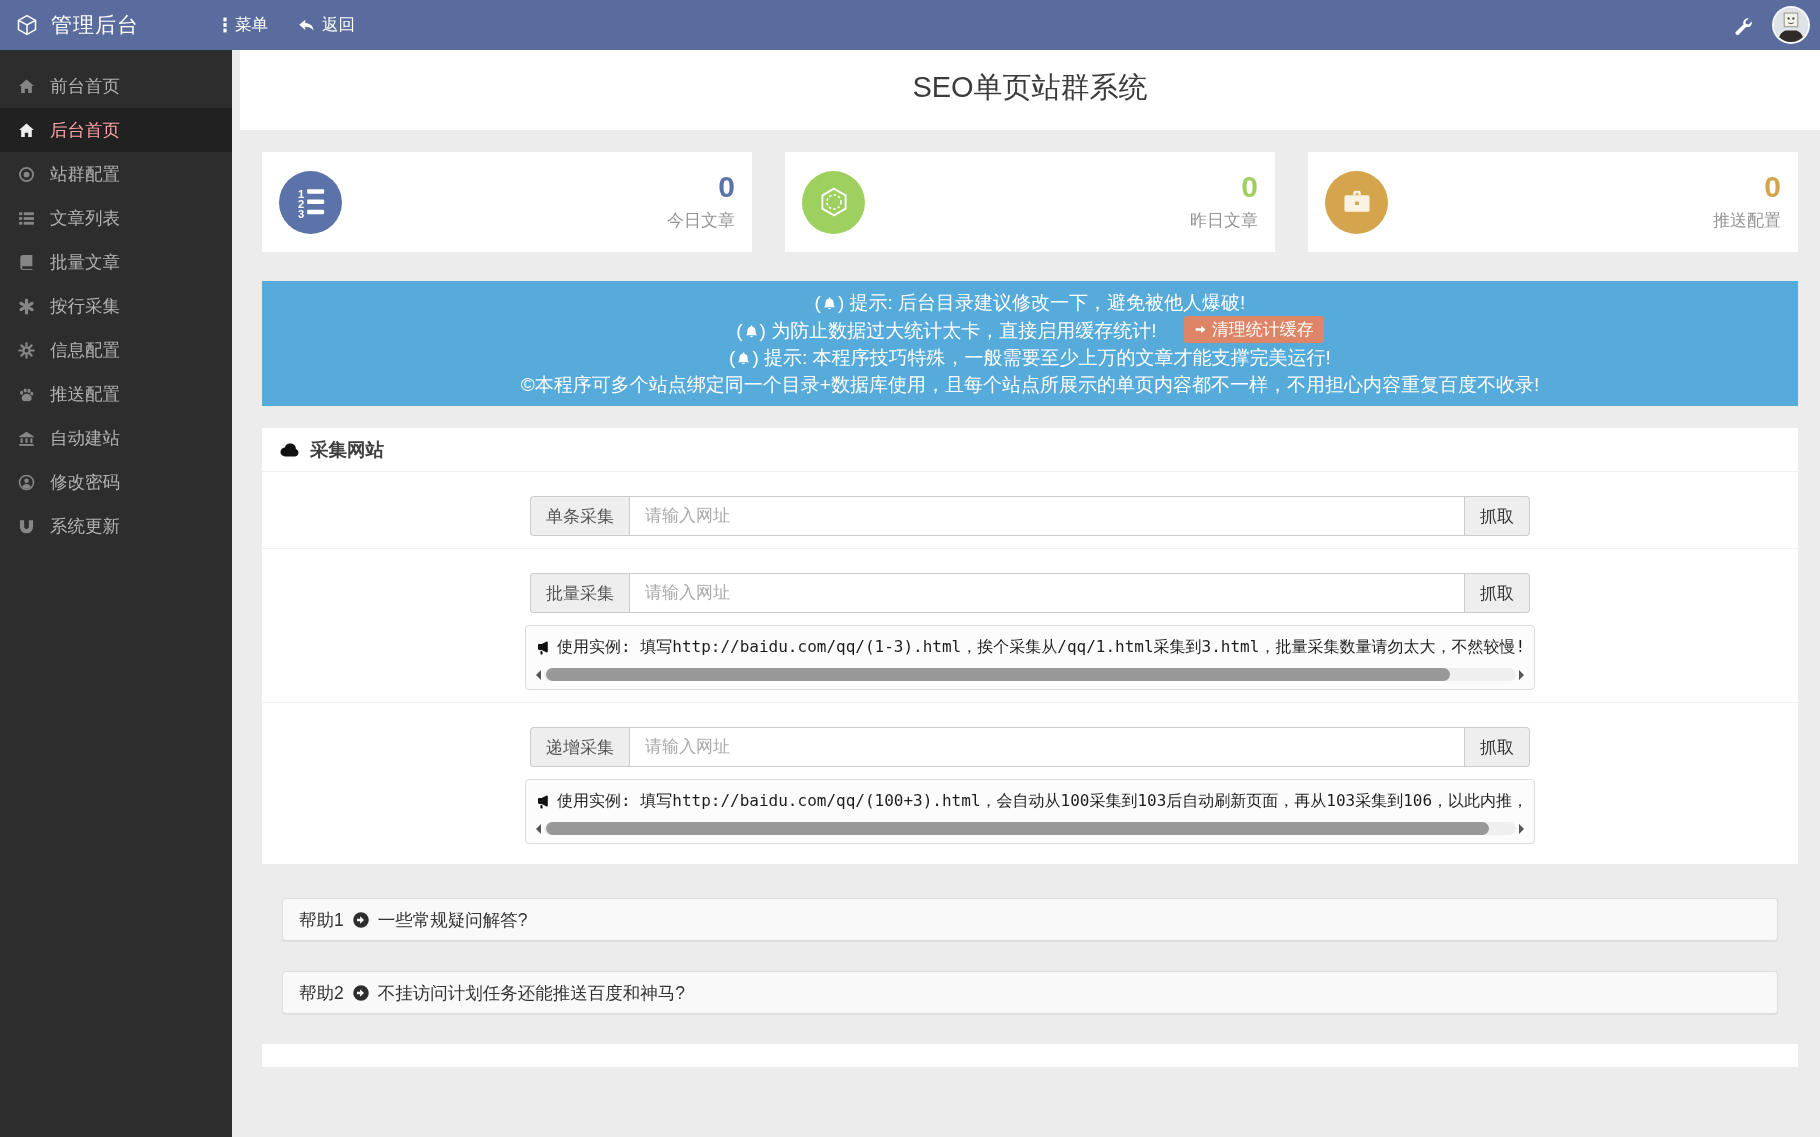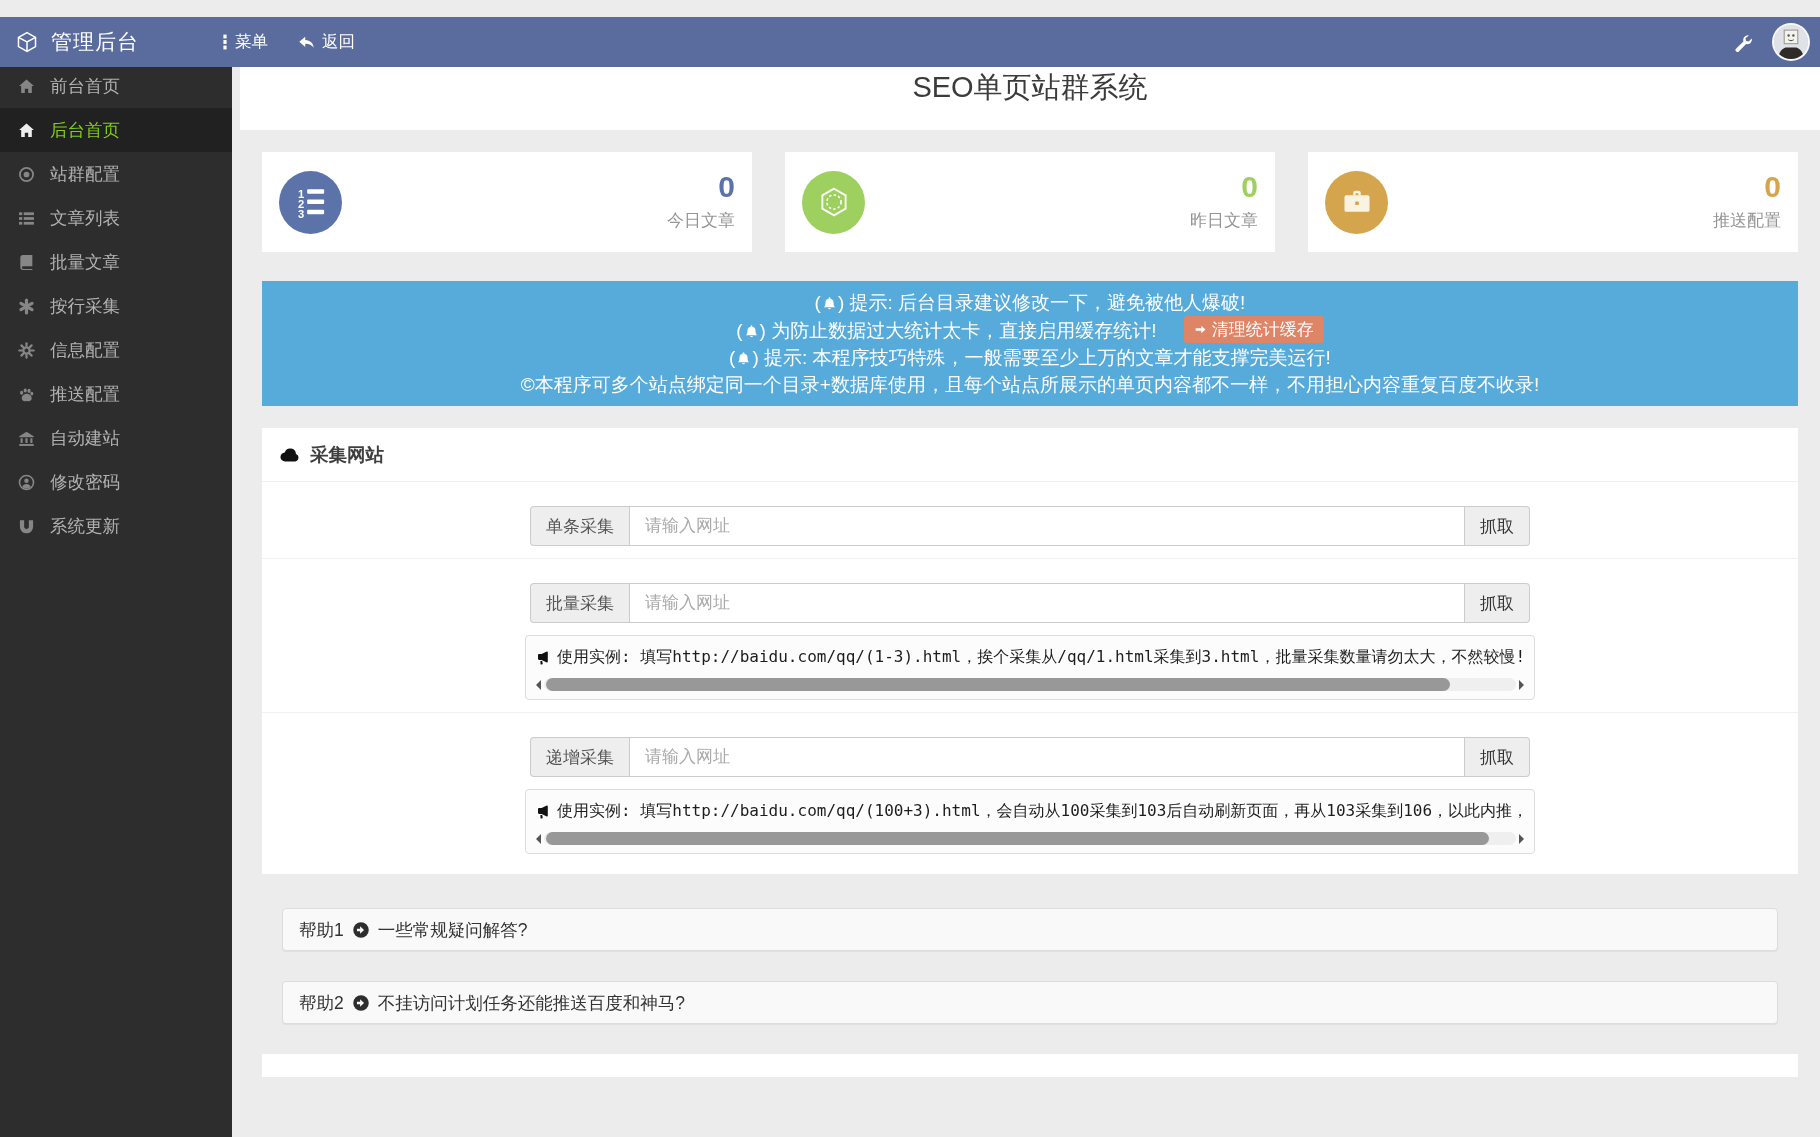--- a/index.html
+++ b/index.html
@@ -7,21 +7,21 @@
   html,body { width:1820px; height:1137px; overflow:hidden; }
   body {
     background:#ececec;
     font-family:"Liberation Sans","DejaVu Sans",sans-serif;
     font-size:17px; color:#333;
   }
   svg { display:block; }
 
   
   .topbar {
-    position:fixed; top:17px; left:0; right:0; height:50px;
+    position:fixed; top:0; left:0; right:0; height:50px;
     background:#5a6b9d; color:#fff; display:flex; align-items:center; z-index:20;
   }
   .brand { display:flex; align-items:center; gap:13px; padding-left:16px; width:240px; }
   .brand-title { font-size:21px; letter-spacing:1px; }
   .topnav { display:flex; align-items:center; gap:30px; margin-left:-18px; }
   .topnav a { display:flex; align-items:center; gap:7px; color:#fff; text-decoration:none; font-size:16.5px; cursor:pointer; }
   .top-right { margin-left:auto; display:flex; align-items:center; gap:20px; padding-right:10px; }
   .avatar {
     width:38px; height:38px; border-radius:50%; overflow:hidden;
     border:2px solid rgba(255,255,255,0.85); background:#cfd3da; cursor:pointer;
@@ -31,21 +31,21 @@
   .sidebar {
     position:fixed; top:50px; bottom:0; left:0; width:232px;
     background:#2d2d2d; z-index:10;
   }
   .sidebar ul { list-style:none; padding-top:14px; }
   .side-item {
     height:44px; display:flex; align-items:center; gap:15px;
     padding-left:17px; color:#b2b2b2; font-size:17.5px; cursor:pointer;
   }
   .side-item .si { width:18px; height:18px; color:#868686; flex:none; display:flex; align-items:center; justify-content:center; }
-  .side-item.active { background:#212121; color:#84cc16; }
+  .side-item.active { background:#212121; color:#fca5a5; }
   .side-item.active .si { color:#eee; }
 
   
   .main { margin-left:240px; padding-top:50px; }
   .content-header { background:#fff; padding:20px 24px 26px; }
   .content-header h1 { font-size:29px; font-weight:500; color:#3b3b3b; line-height:34px;text-align:center; }
   .content-body { padding:22px; }
 
   
   .stats { display:flex; gap:33px; margin-bottom:29px; }
@@ -67,21 +67,21 @@
   .bell { display:inline-block; vertical-align:-2px; margin:0 1px; }
   .btn-clean {
     display:inline-flex; align-items:center; gap:5px; background:#dd8566; color:#fff;
     border:none; border-radius:3px; padding:2px 10px; margin-left:22px;
     font-size:17px; font-family:inherit; cursor:pointer; vertical-align:1px;
   }
 
   
   .panel { background:#fff; margin-bottom:34px; }
   .panel-head {
-    height:54px; display:flex; align-items:center; gap:9px; padding:0 18px;
+    height:44px; display:flex; align-items:center; gap:9px; padding:0 18px;
     font-size:18.5px; font-weight:bold; color:#3f3f3f; border-bottom:1px solid #f0f0f0;
   }
   .section { padding:24px 0 12px; border-bottom:1px solid #f1f1f1; }
   .section:last-child { border-bottom:none; padding-bottom:20px; }
   .igroup { width:1000px; margin:0 auto; display:flex; height:40px; }
   .addon {
     background:#eee; border:1px solid #ccc; display:flex; align-items:center;
     padding:0 15px; color:#555; white-space:nowrap; font-size:17px;
   }
   .addon.lft { border-right:none; border-radius:4px 0 0 4px; }

